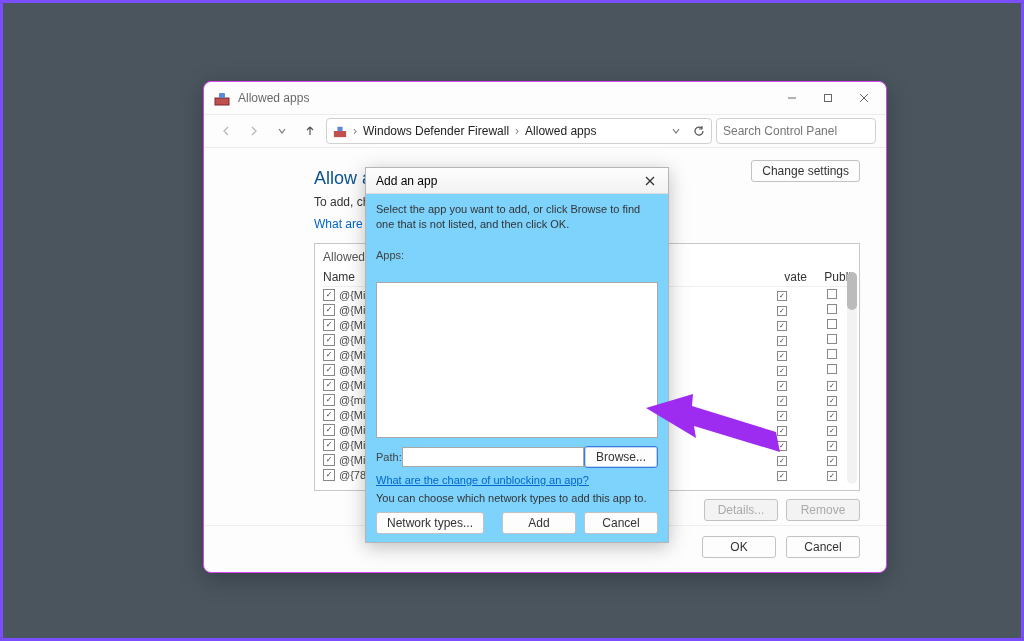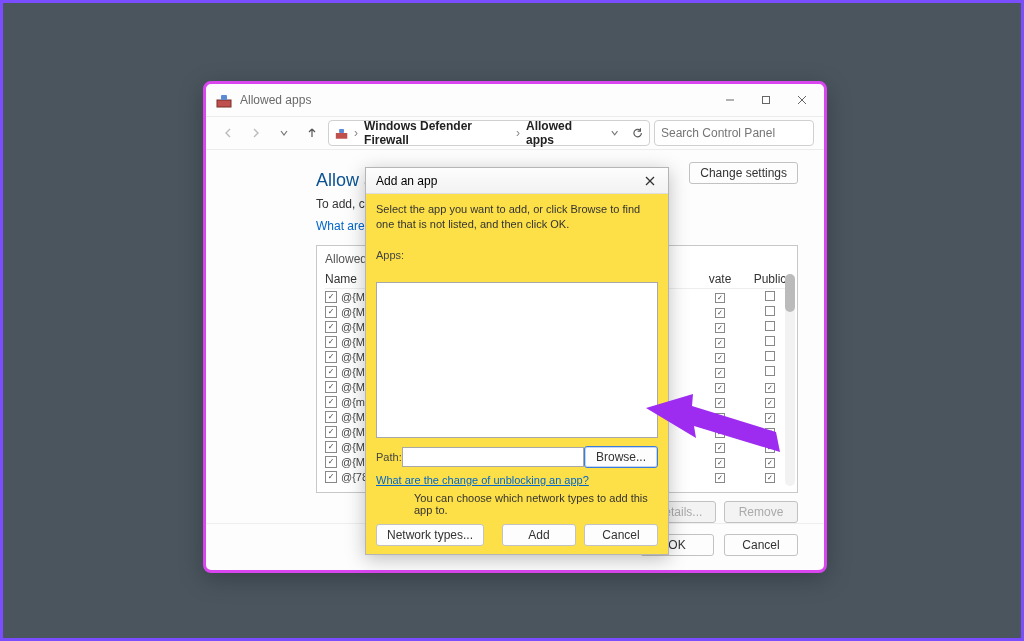--- a/index.html
+++ b/index.html
@@ -10,24 +10,24 @@
   border: 3px solid #7a4dff;
   width: 1024px;
   height: 641px;
   position: relative;
   overflow: hidden;
 }
 .main-window {
   position: absolute;
   left: 200px;
   top: 78px;
-  width: 624px;
+  width: 684px;
   height: 492px;
   background: #fdfdfd;
-  border: 3px solid #d946ef;
+  border: 1px solid #d946ef;
   border-radius: 8px;
   box-shadow: 0 6px 24px rgba(0,0,0,.25);
   display: flex;
   flex-direction: column;
 }
 .titlebar {
   height: 32px;
   display: flex;
   align-items: center;
   padding: 0 4px 0 10px;
@@ -52,21 +52,21 @@
   height: 26px;
   border: 1px solid #d0d0d0;
   border-radius: 4px;
   display: flex;
   align-items: center;
   padding: 0 6px;
   gap: 6px;
   font-size: 12px;
   background:#fff;
 }
-.pathbox .crumb { color:#222;font-weight:bold; }
+.pathbox .crumb { color:#222; }
 .pathbox .sep { color:#888; }
 .pathbox .spacer { flex:1; }
 .searchbox {
   width: 160px;
   height: 26px;
   border: 1px solid #d0d0d0;
   border-radius: 4px;
   display: flex;
   align-items: center;
   padding: 0 6px;
@@ -86,21 +86,21 @@
   margin-top: 12px;
   border: 1px solid #c8c8c8;
   background: #fff;
   height: 248px;
   padding: 6px 2px 6px 8px;
   position: relative;
 }
 .listpanel .panel-title { font-size:12px; color:#555; margin-bottom:4px; }
 .listheader { display:flex; font-size:12px; color:#333; border-bottom:1px solid #eee; padding:2px 0; }
 .listheader .name { flex:1; }
-.listheader .col { width: 50px; text-align:center; }
+.listheader .col { width: 50px; text-align:right; }
 .scrollbar { position:absolute; right:2px; top:28px; bottom:6px; width:10px; background:#f2f2f2; border-radius:5px; }
 .scrollbar .thumb { position:absolute; left:0; right:0; top:0; height:38px; background:#bbb; border-radius:5px; }
 .row { display:flex; align-items:center; font-size:11px; color:#444; padding:1px 0; }
 .row .cb { width:12px; height:12px; border:1px solid #888; margin-right:4px; display:flex; align-items:center; justify-content:center; font-size:8px; }
 .row .nm { flex:1; white-space:nowrap; overflow:hidden; text-overflow:ellipsis; }
 .row .col { width:50px; text-align:center; }
 .row .colcb { width:10px; height:10px; border:1px solid #888; display:inline-flex; align-items:center; justify-content:center; font-size:7px; }
 .btnrow { display:flex; justify-content:flex-end; gap:8px; margin-top:8px; }
 .winbutton {
   min-width: 74px;
@@ -119,21 +119,21 @@
   display:flex; justify-content:flex-end; gap:10px;
   padding: 10px 26px 14px;
   border-top: 1px solid #eee;
 }
 
 .modal {
   position: absolute;
   left: 362px;
   top: 164px;
   width: 304px;
-  background: #fde047;
+  background: #7dd3fc;
   border: 1px solid #b5b5b5;
   box-shadow: 0 4px 18px rgba(0,0,0,.25);
   display:flex;
   flex-direction:column;
   font-size: 11px;
 }
 .modal .m-title {
   height: 26px;
   display:flex; align-items:center;
   padding: 0 6px 0 10px;
@@ -143,21 +143,21 @@
 }
 .modal .m-title span { flex:1; }
 .modal .closebtn { width:24px; height:18px; display:flex; align-items:center; justify-content:center; }
 .modal .m-body { padding: 8px 10px; }
 .modal .desc { color:#333; margin-bottom:17px; line-height:1.35; }
 .modal .label { color:#444; margin-bottom:21px; }
 .modal .appsbox { height: 156px; background:#fff; border:1px solid #a8a8a8; margin-bottom:8px; }
 .modal .pathrow { display:flex; align-items:center; margin-bottom:6px; }
 .modal .pathrow .pathinput { flex:1; height:20px; border:1px solid #a8a8a8; background:#fff; }
 .modal .help { color:#0066cc; text-decoration:underline; margin-bottom:6px; display:inline-block; }
-.modal .note { color:#333; margin-bottom:8px;margin-left:38px; }
+.modal .note { color:#333; margin-bottom:8px; }
 .modal .actions { display:flex; gap:8px; align-items:center; }
 .modal .actions .spacer { flex:1; }
 
 .arrow {
   position: absolute;
   left: 635px;
   top: 379px;
   width: 150px;
   height: 80px;
   pointer-events:none;

